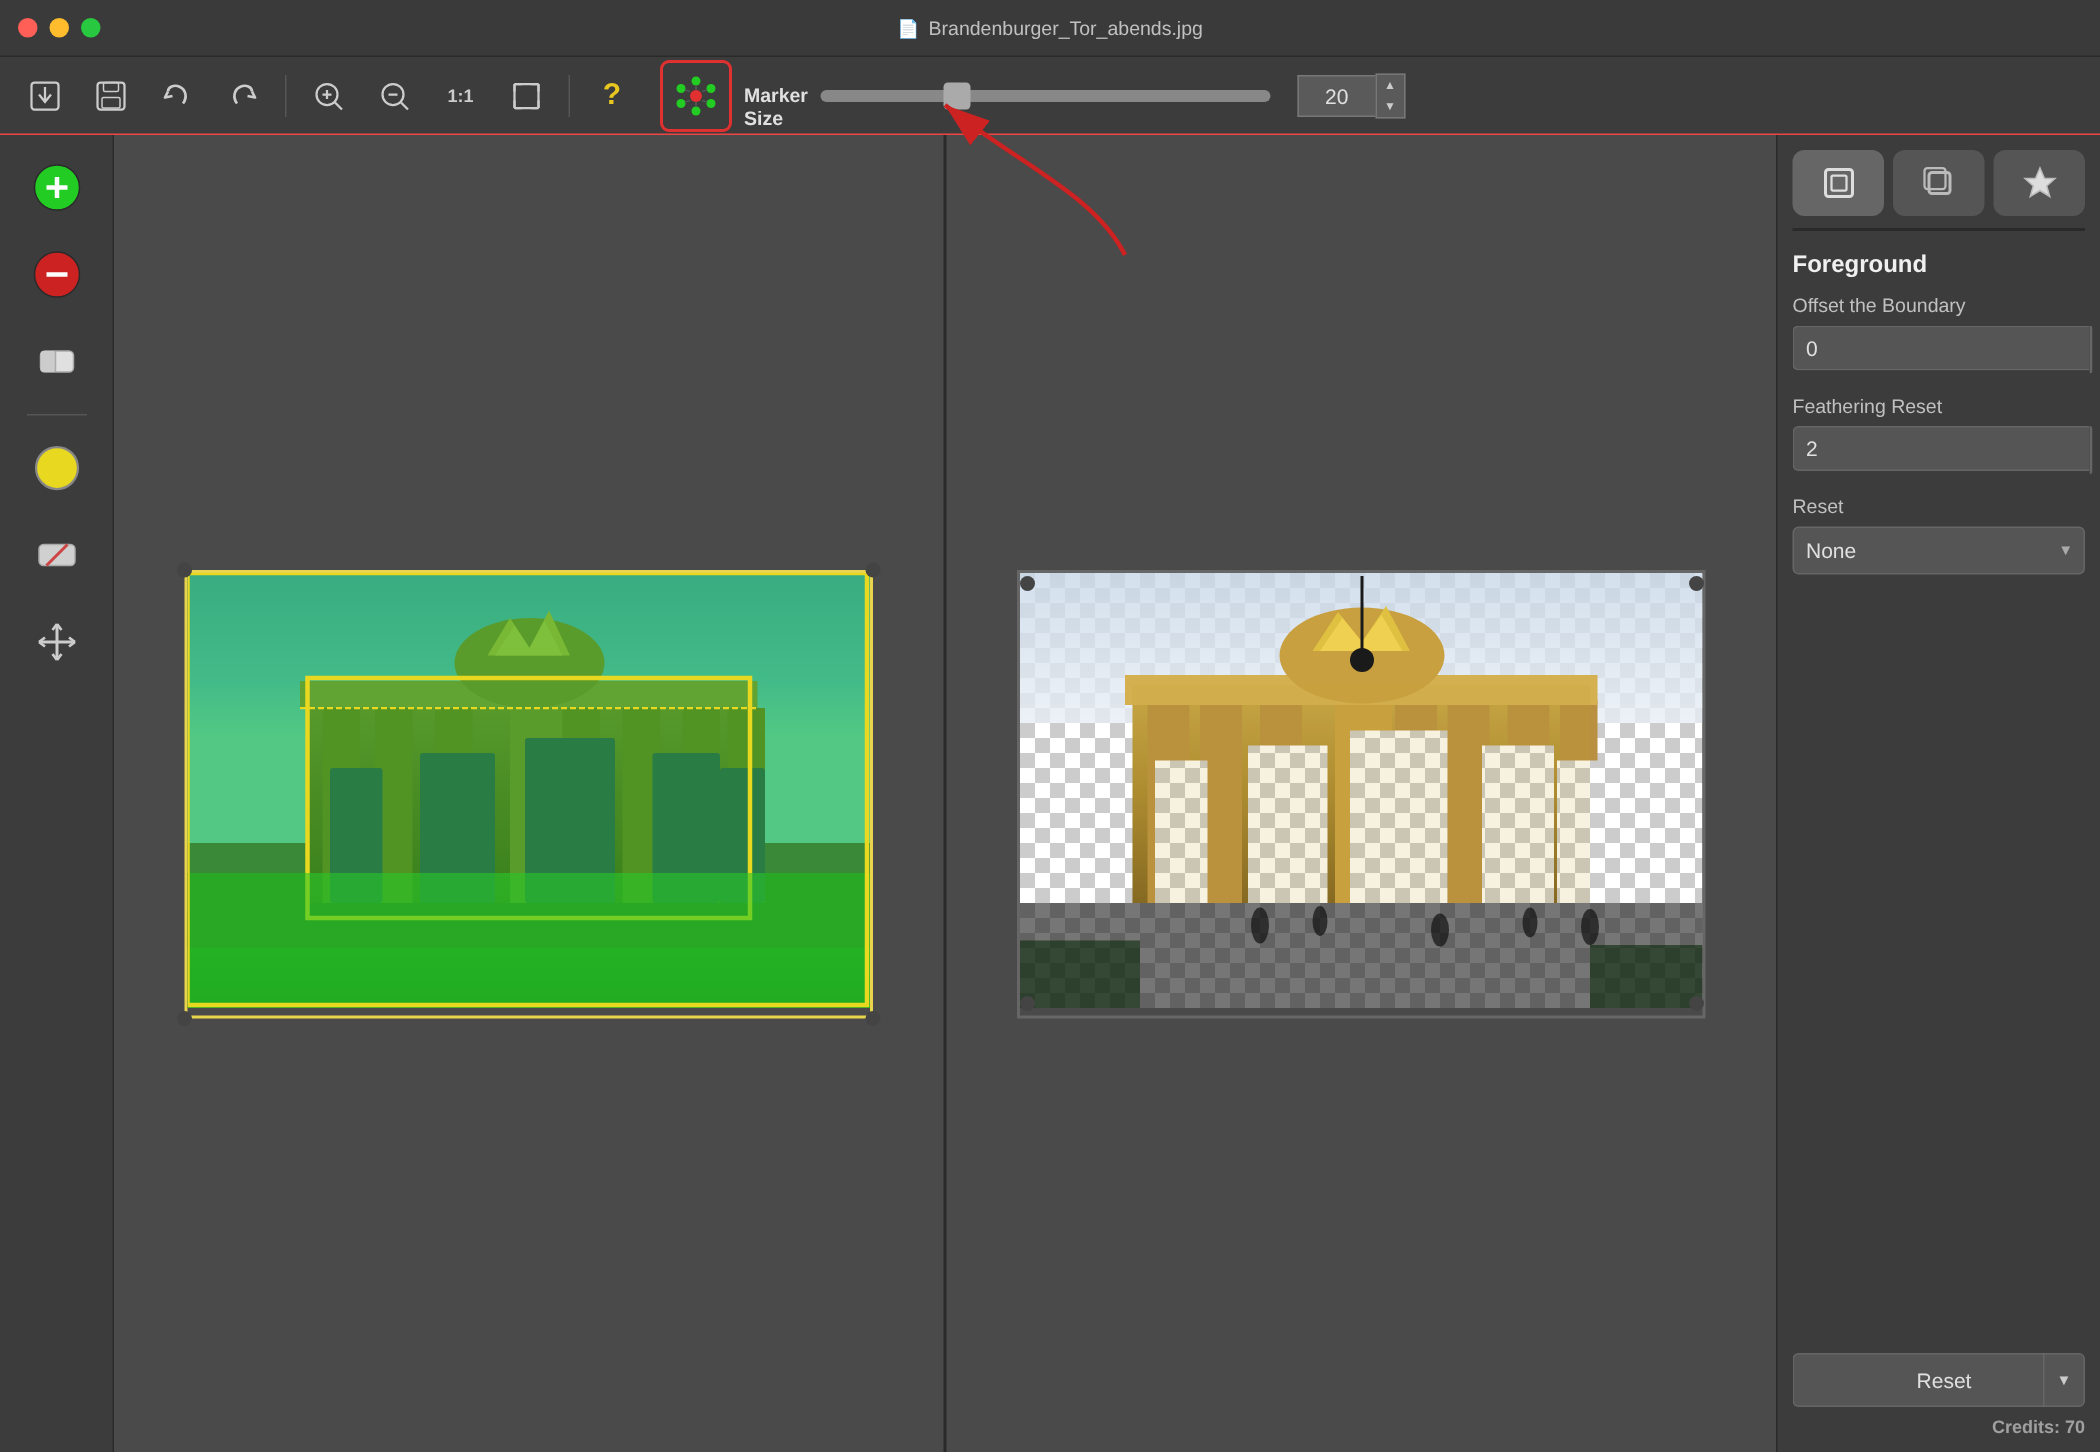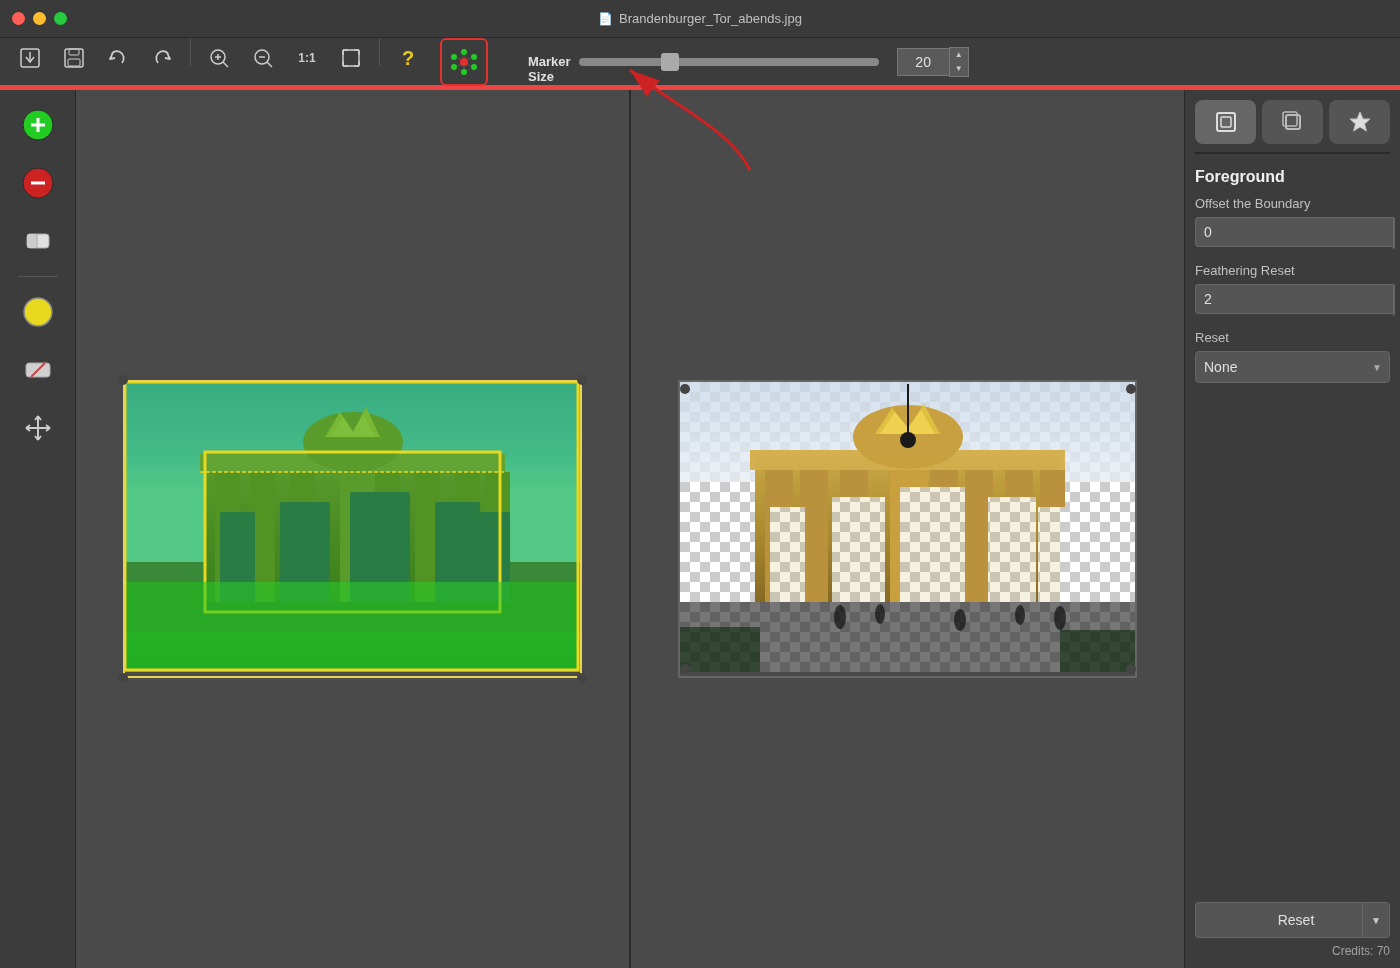--- a/index.html
+++ b/index.html
@@ -48,23 +48,24 @@
     .title-doc-icon {
       color: #888;
       font-size: 12px;
     }
 
     
     .toolbar {
       background: #3c3c3c;
       height: 52px;
       display: flex;
+      align-items: center;
       padding: 0 10px;
       gap: 4px;
-      border-bottom: 5px solid #ef4444;
+      border-bottom: 1px solid #ef4444;
     }
     .tool-btn {
       width: 40px;
       height: 40px;
       border-radius: 6px;
       border: none;
       background: transparent;
       color: #ccc;
       font-size: 18px;
       cursor: pointer;
@@ -94,21 +95,20 @@
       cursor: pointer;
       display: flex;
       align-items: center;
       justify-content: center;
       position: relative;
     }
     .marker-size-label {
       font-size: 14px;
       font-weight: 600;
       color: #e0e0e0;
-      margin-left: 32px;
     }
     .marker-slider {
       width: 300px;
       height: 8px;
       -webkit-appearance: none;
       appearance: none;
       background: #888;
       border-radius: 4px;
       outline: none;
       cursor: pointer;
@@ -378,20 +378,21 @@
       display: flex;
       align-items: center;
       justify-content: center;
       font-size: 10px;
     }
 
     .credits-text {
       font-size: 12px;
       color: #a0a0a0;
       text-align: right;
+      font-weight: bold;
     }
 
     
     .arrow-svg-container {
       position: absolute;
       top: 50px;
       left: 600px;
       pointer-events: none;
       z-index: 200;
     }

